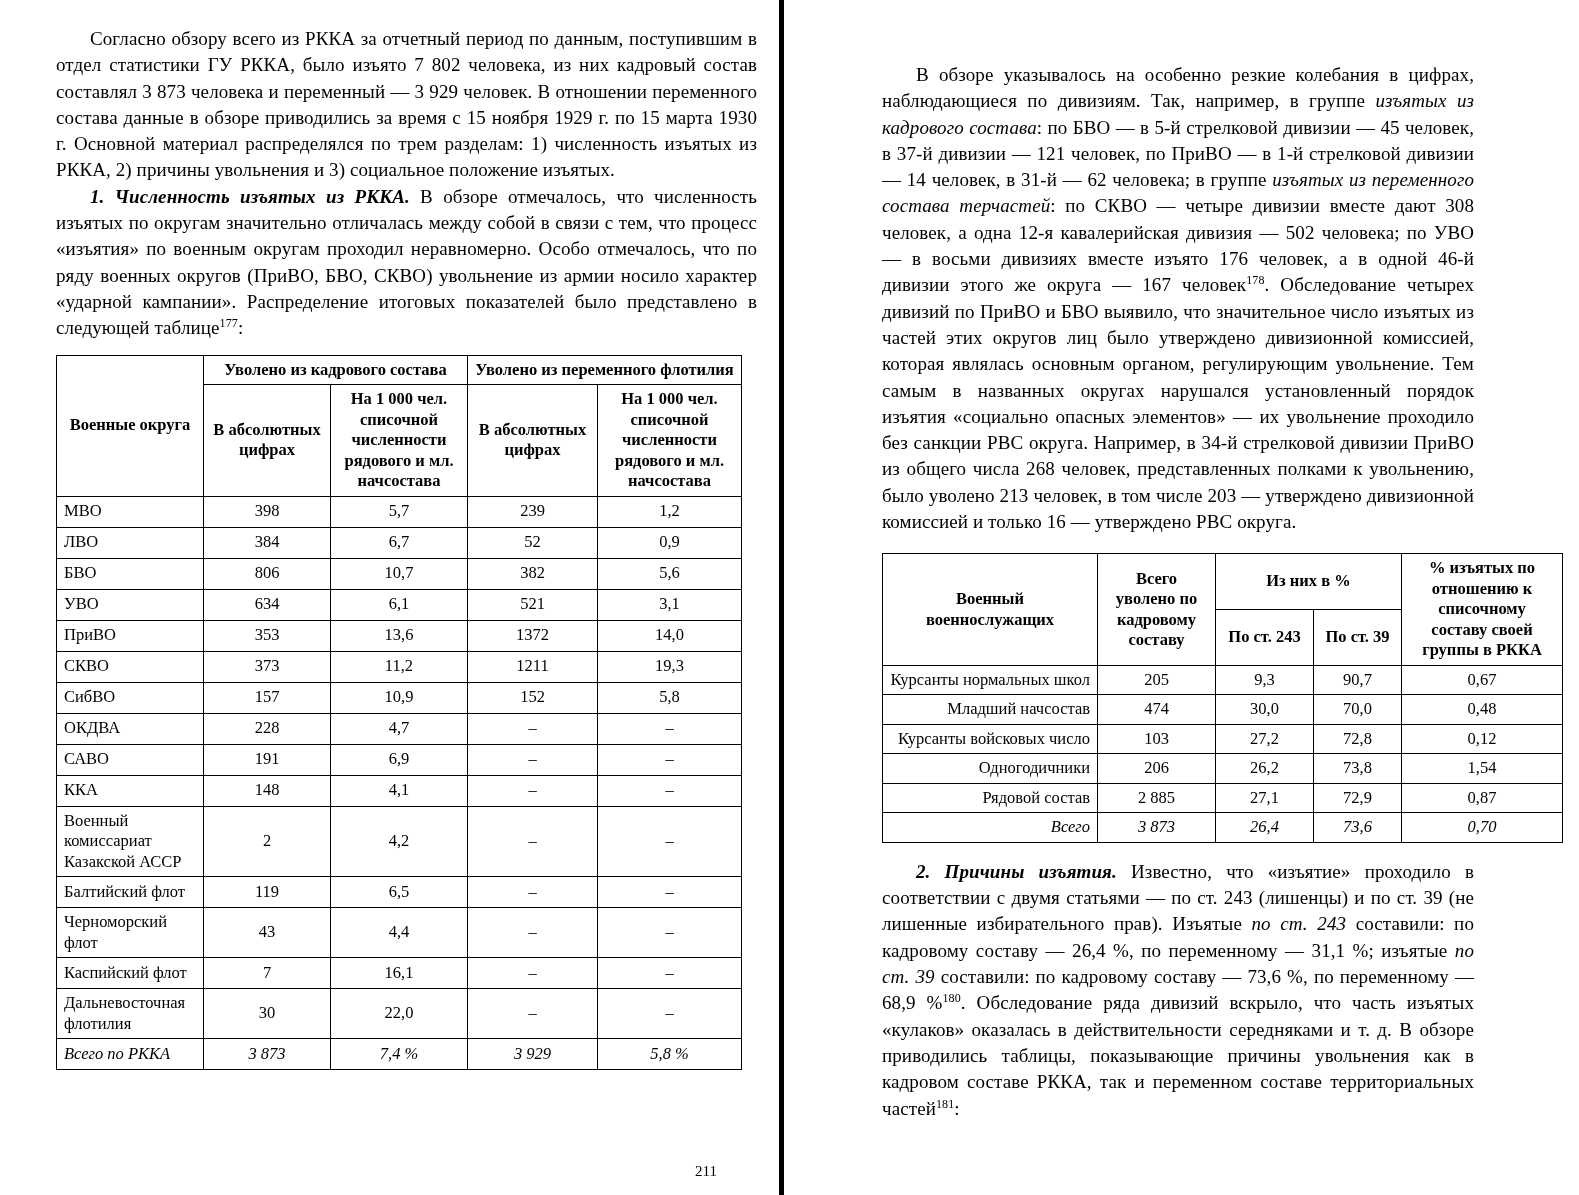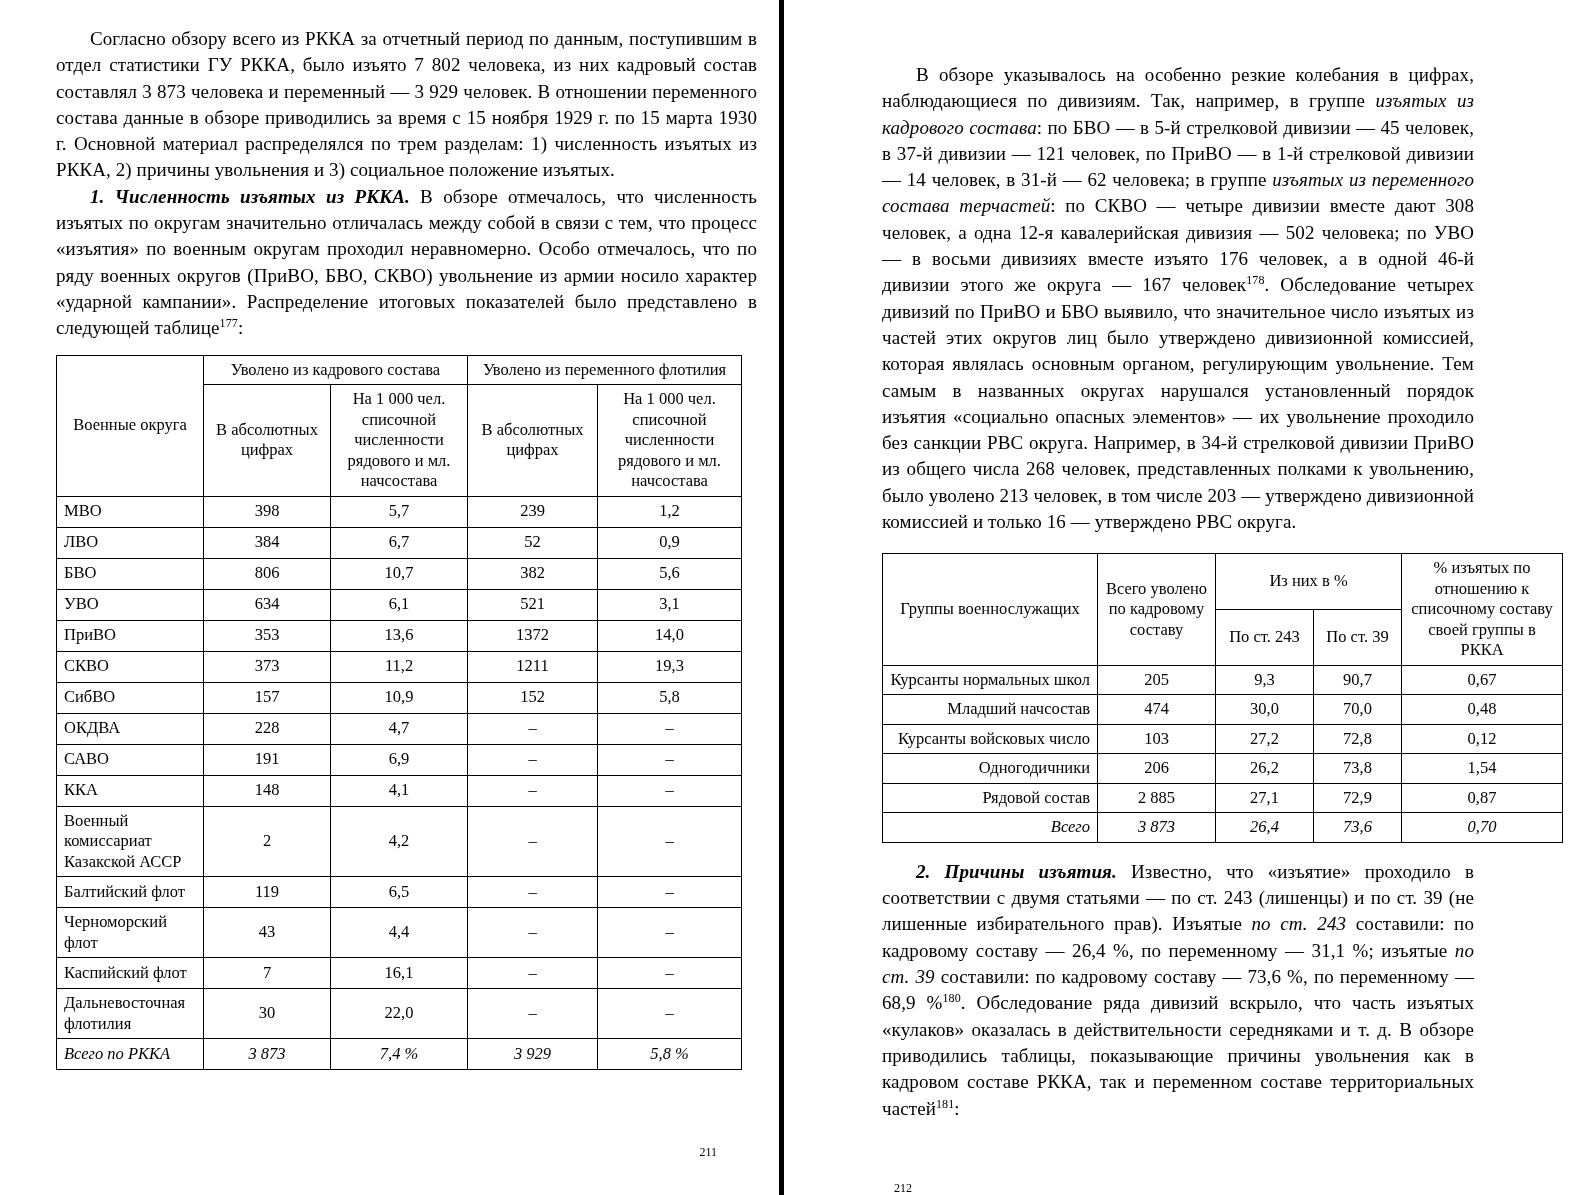--- a/index.html
+++ b/index.html
@@ -28,36 +28,36 @@
   .seg-bi { font-style: italic; font-weight: bold; }
   sup { font-size: 12px; line-height: 0; vertical-align: super; }
 
   table.tbl {
     border-collapse: collapse;
     table-layout: fixed;
     font-size: 16.5px;
     line-height: 20.5px;
   }
   .tbl th, .tbl td { border: 1.5px solid #000; padding: 4px 7px; }
-  .tbl th { font-weight: normal; text-align: center; vertical-align: middle; }
+  .tbl th { font-weight: bold; text-align: center; vertical-align: middle; }
   .tbl td.c-val  { text-align: center; }
   .tbl td.c-name { text-align: left; }
   .em-row td { font-style: italic; }
 
   .tbl-left  { width: 685px; margin-top: 13px; }
   .tbl-left  td { vertical-align: middle; height: 31px; }
   .tbl-left  td.c-name { vertical-align: middle; }
 
   .tbl-right { width: 680px; margin: 18px 0 16px 0; }
   .tbl-right td { vertical-align: bottom; height: 29px; }
   .tbl-right td.c-name { vertical-align: top; text-align: right; }
 
   .page-number {
-    position: absolute; bottom: 35px;
-    font-size: 12px;
+    position: absolute; bottom: 15px;
+    font-size: 15px;
   }
   .page-left  .page-number { right: 62px; }
   .page-right .page-number { left: 110px; }
 </style>
 </head>
 <body>
 
 <div class="spread">
 
   <div class="page page-left">
@@ -212,21 +212,21 @@
     <table class="tbl tbl-right">
       <colgroup>
         <col style="width:215px">
           <col style="width:118px">
           <col style="width:98px">
           <col style="width:88px">
           <col style="width:161px">
       </colgroup>
       <thead>
         <tr>
-          <th rowspan="2">Группы военнослужащих</th>
+          <th rowspan="2">Военный военнослужащих</th>
           <th rowspan="2">Всего уволено по кадровому составу</th>
           <th colspan="2">Из них в %</th>
           <th rowspan="2">% изъятых по отношению к списочному составу своей группы в РККА</th>
         </tr>
         <tr>
           <th>По ст. 243</th>
           <th>По ст. 39</th>
         </tr>
       </thead>
       <tbody>

